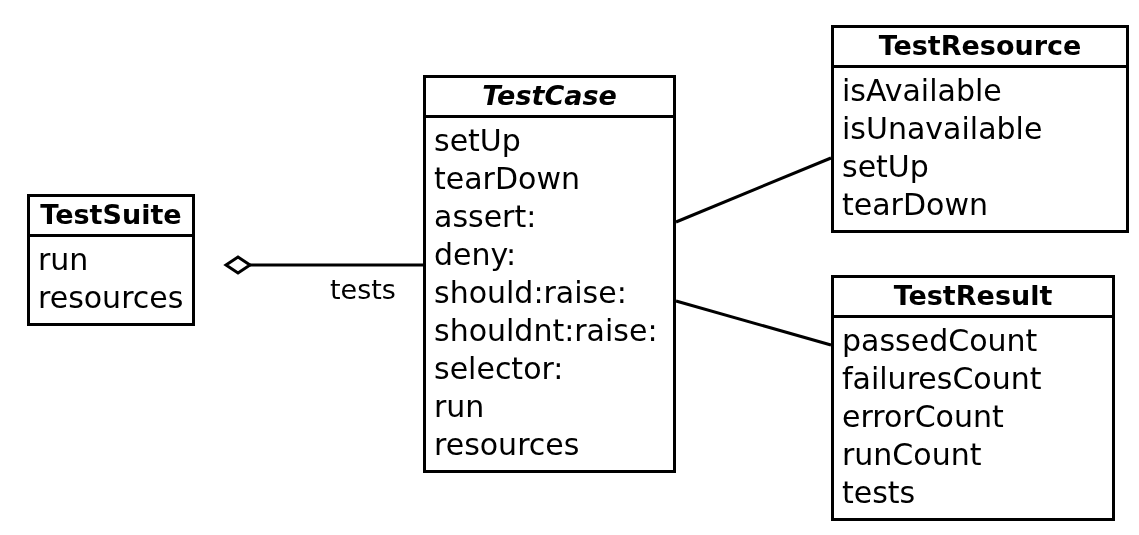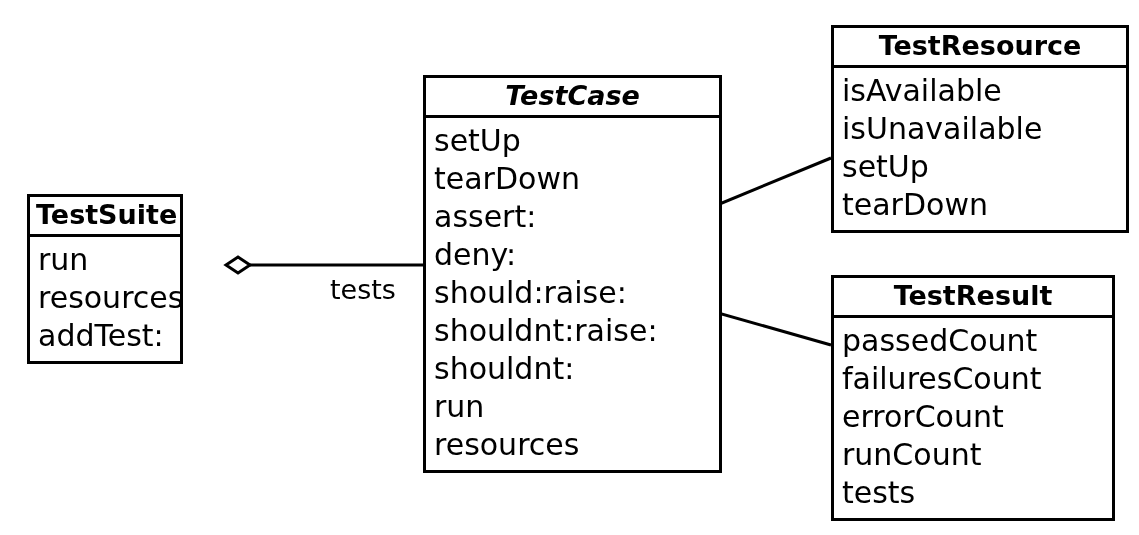--- a/index.html
+++ b/index.html
@@ -62,22 +62,22 @@
   .edge-label {
     position: absolute;
     font-size: 27px;
     line-height: 30px;
     white-space: nowrap;
     z-index: 3;
     background: transparent;
   }
 
   
-  #class-testsuite   { left: 27px;  top: 194px; width: 156px; }
-  #class-testcase    { left: 423px; top: 75px;  width: 299px; }
+  #class-testsuite   { left: 27px;  top: 194px; width: 168px; }
+  #class-testcase    { left: 423px; top: 75px;  width: 253px; }
   #class-testresource{ left: 831px; top: 25px;  width: 298px; }
   #class-testresult  { left: 831px; top: 275px; width: 284px; }
 
   #label-tests { left: 330px; top: 275px; }
 </style>
 </head>
 <body>
 
 <div id="diagram">
 
@@ -91,34 +91,33 @@
     <line x1="676" y1="222" x2="831" y2="158" stroke="#000000" stroke-width="3"></line>
 
     <line x1="676" y1="301" x2="831" y2="345" stroke="#000000" stroke-width="3"></line>
   </svg>
 
   <div class="uml-class" id="class-testsuite">
     <div class="uml-title">TestSuite</div>
     <div class="uml-members">
       <div class="uml-member">run</div>
       <div class="uml-member">resources</div>
-      <div class="uml-member">addTest:</div>
     </div>
   </div>
 
   <div class="uml-class" id="class-testcase">
     <div class="uml-title abstract">TestCase</div>
     <div class="uml-members">
       <div class="uml-member">setUp</div>
       <div class="uml-member">tearDown</div>
       <div class="uml-member">assert:</div>
       <div class="uml-member">deny:</div>
       <div class="uml-member">should:raise:</div>
       <div class="uml-member">shouldnt:raise:</div>
-      <div class="uml-member">shouldnt:</div>
+      <div class="uml-member">selector:</div>
       <div class="uml-member">run</div>
       <div class="uml-member">resources</div>
     </div>
   </div>
 
   <div class="uml-class" id="class-testresource">
     <div class="uml-title">TestResource</div>
     <div class="uml-members">
       <div class="uml-member">isAvailable</div>
       <div class="uml-member">isUnavailable</div>

